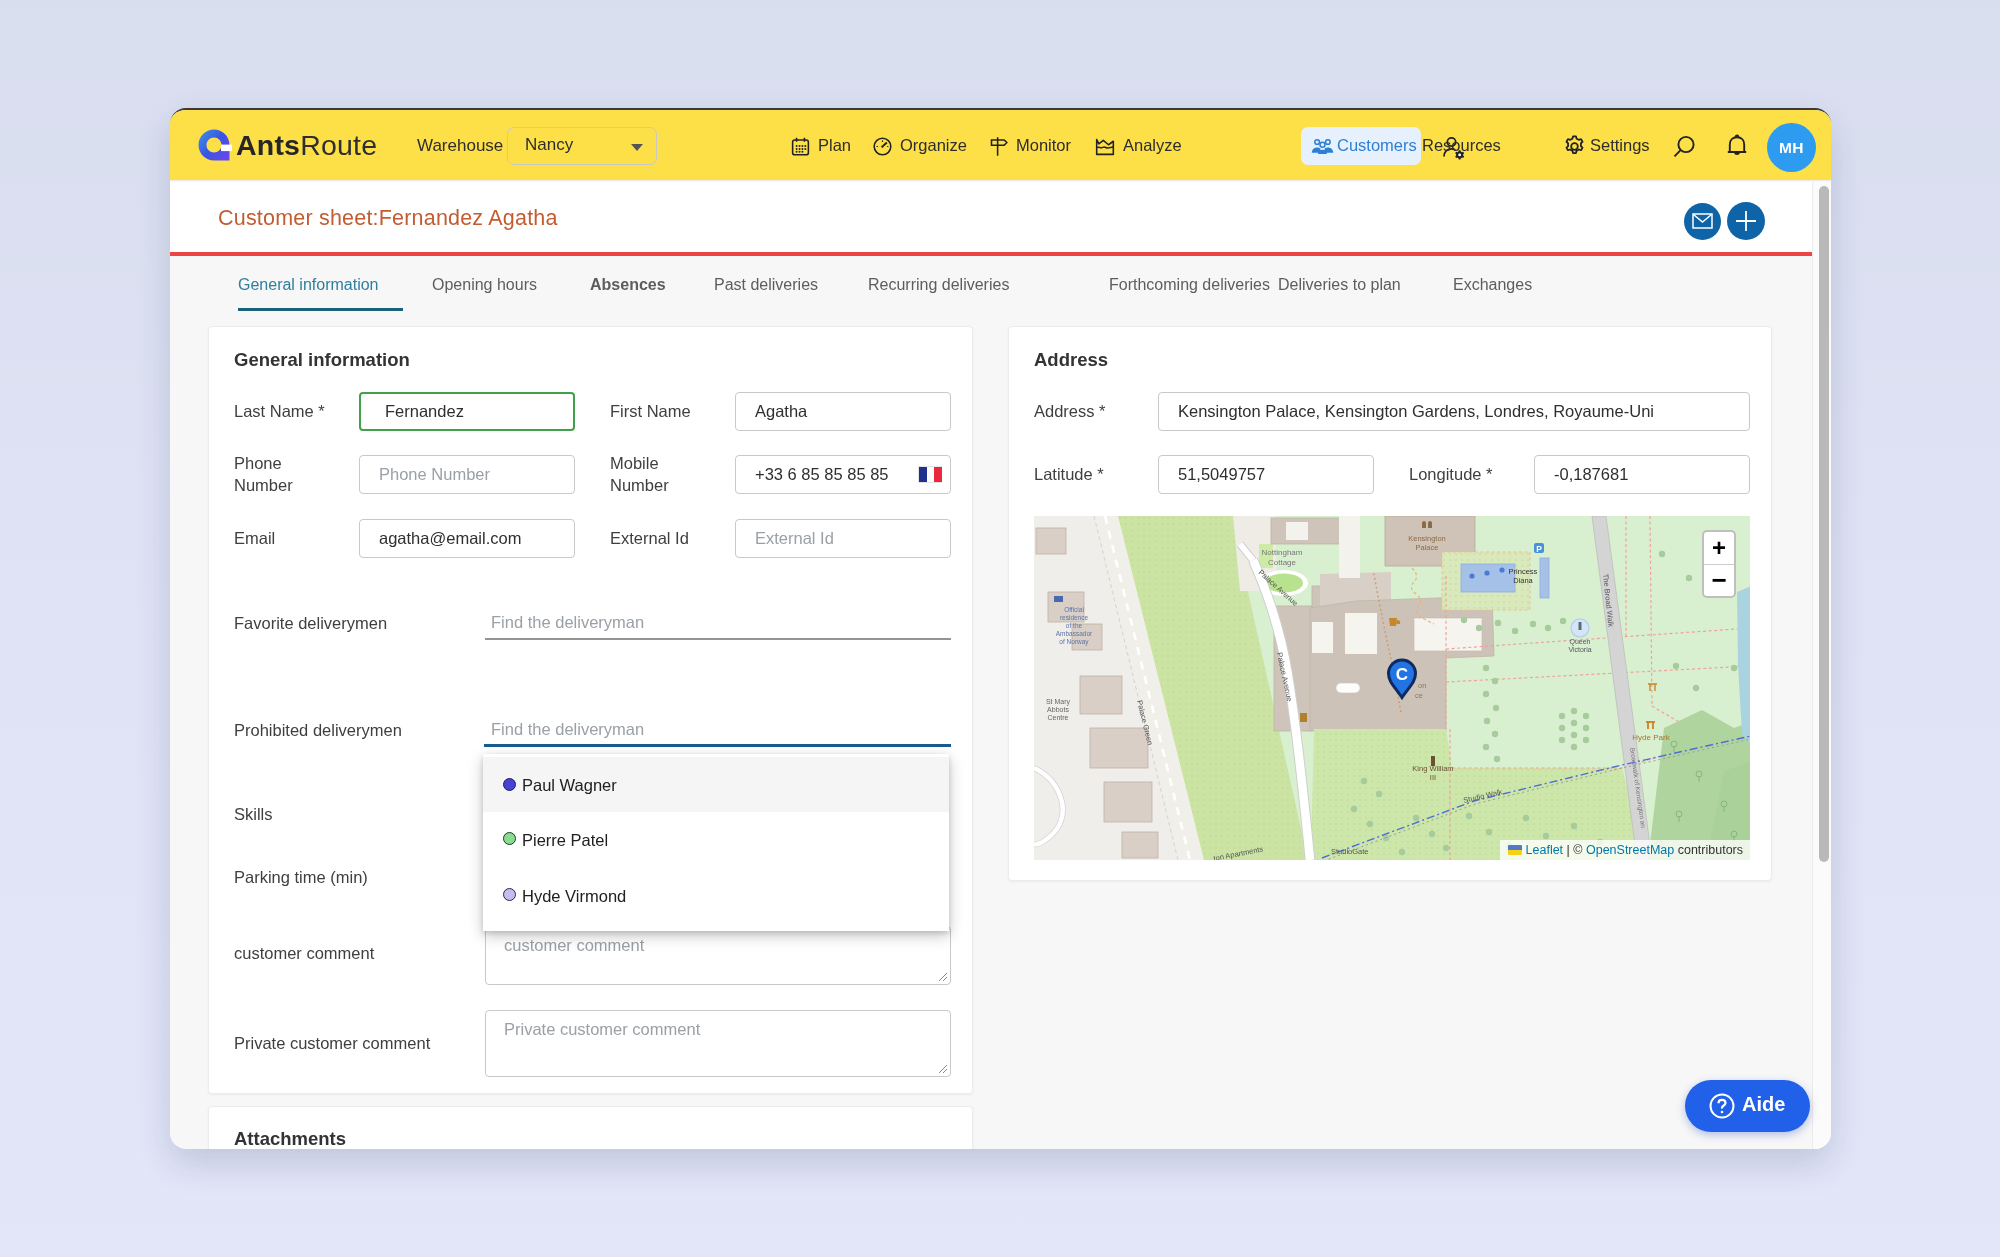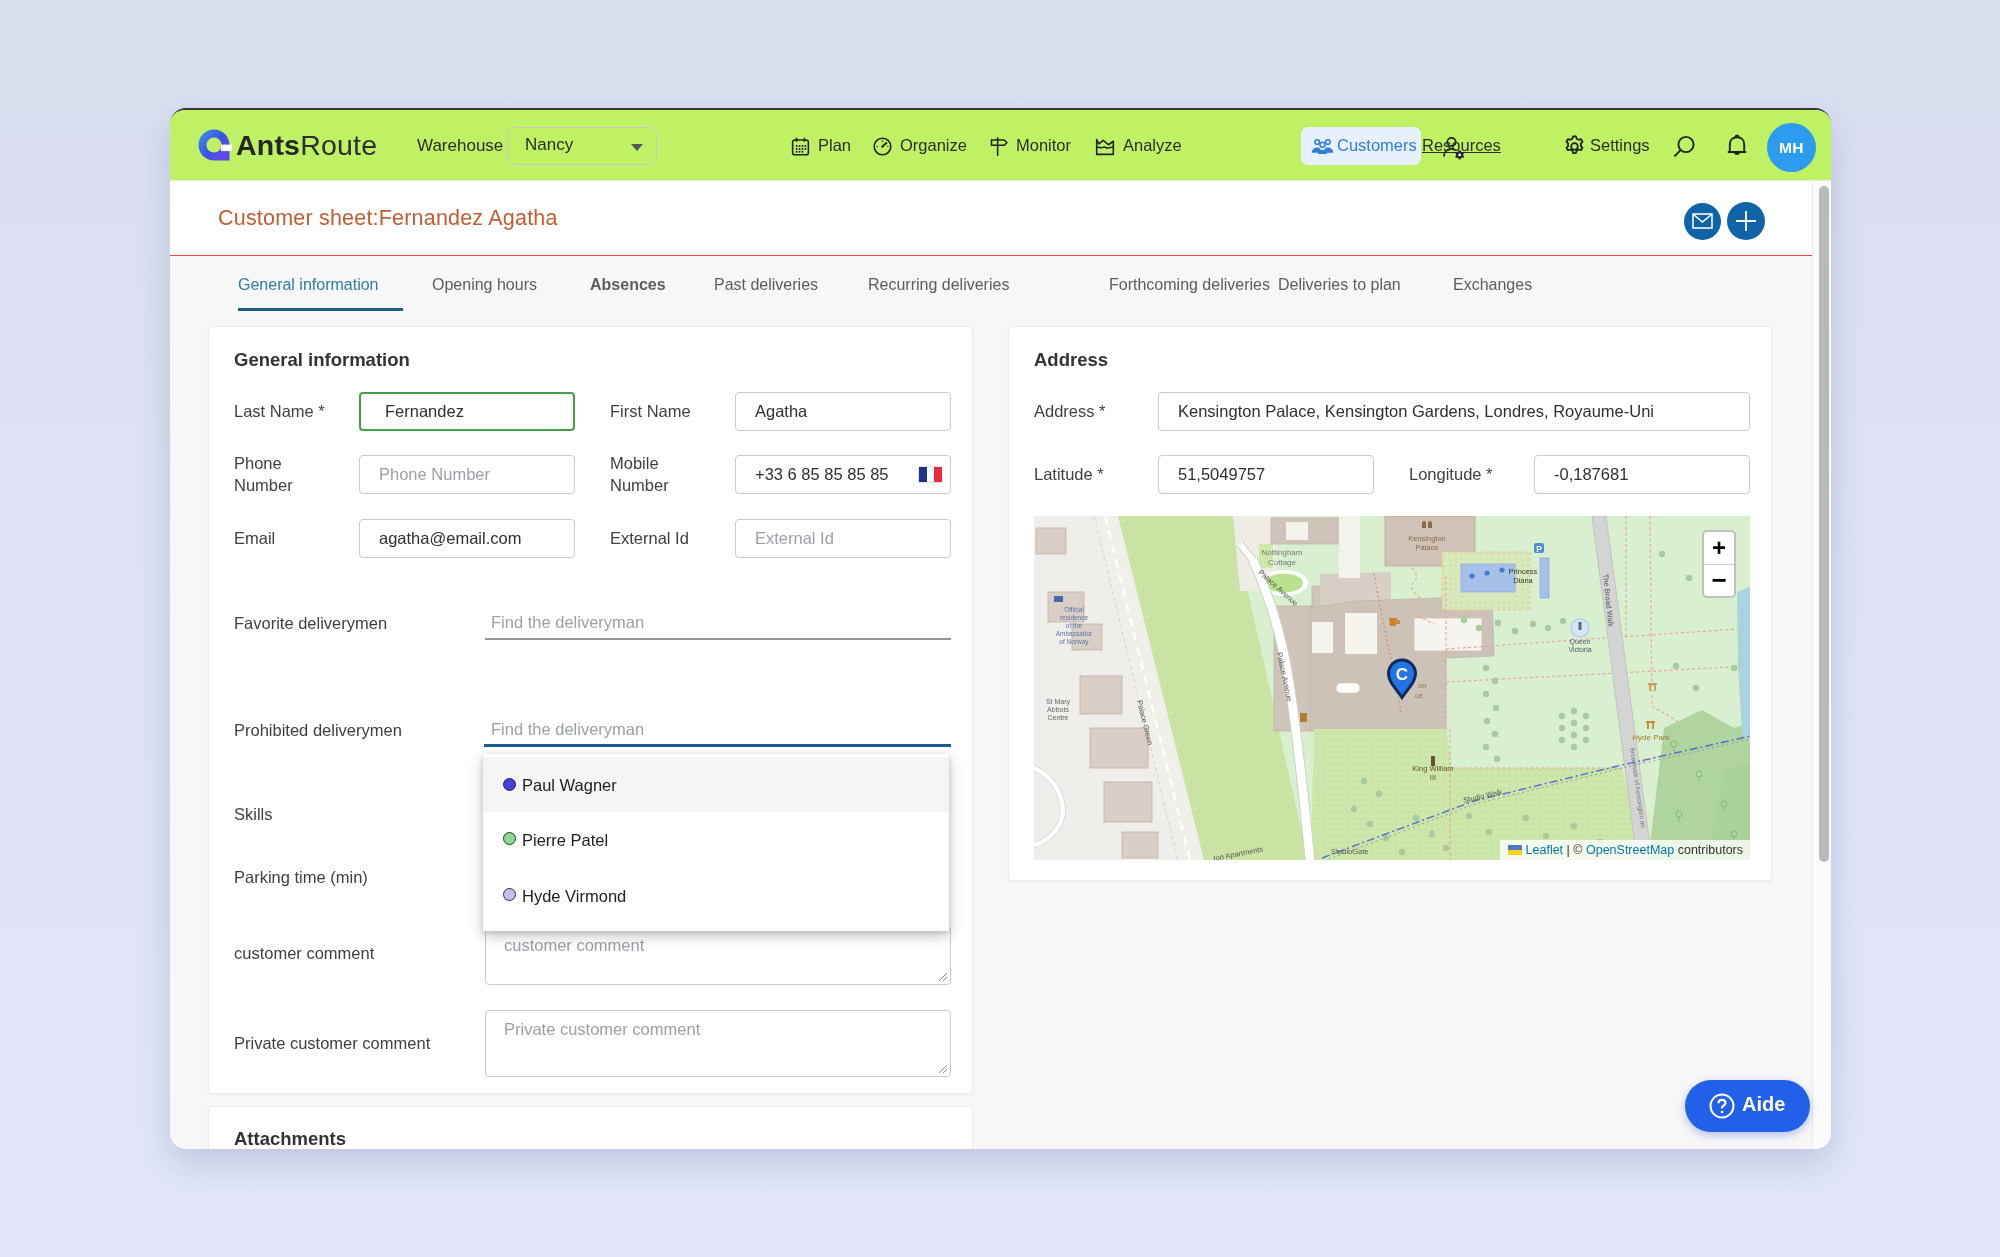--- a/index.html
+++ b/index.html
@@ -1,22 +1,22 @@
 <!DOCTYPE html>
 <html><head>
 <meta charset="utf-8">
 <style>
   * { margin:0; padding:0; box-sizing:border-box; }
   html,body { width:2000px; height:1257px; overflow:hidden; }
   body { font-family:"Liberation Sans", sans-serif; background:linear-gradient(180deg,#d9deef 0%,#dee2f4 40%,#e2e6f8 100%); position:relative; }
   #app { position:absolute; left:0; top:0; width:2000px; height:1257px; }
   .abs { position:absolute; }
   .card { position:absolute; left:170px; top:108px; width:1661px; height:1041px; background:#f7f7f8; border-radius:16px; border-top:2px solid #3a3a3a; box-shadow:0 14px 34px rgba(40,50,100,0.18); overflow:hidden; }
-  .navbar { position:absolute; left:0; top:0; width:1661px; height:71px; background:#bef264; border-bottom:1px solid #ececec; }
-  .header { position:absolute; left:0; top:72px; width:1642px; height:74px; background:#fff; border-bottom:1px solid #ef4444; }
+  .navbar { position:absolute; left:0; top:0; width:1661px; height:71px; background:#fde047; border-bottom:1px solid #ececec; }
+  .header { position:absolute; left:0; top:72px; width:1642px; height:74px; background:#fff; border-bottom:4px solid #ef4444; }
   .hdr-right-white { position:absolute; left:1642px; top:72px; width:19px; height:74px; background:#fff; }
   .title { position:absolute; left:48px; top:24px; font-size:21.5px; color:#c35c30; letter-spacing:0.2px; }
   .circbtn { position:absolute; width:38px; height:38px; border-radius:50%; background:#0e64a6; }
   .navitem { position:absolute; top:0; height:71px; display:flex; align-items:center; font-size:16.5px; color:#2d2d2d; }
   .tabs { position:absolute; left:0; top:146px; width:1661px; height:56px; }
   .tab { position:absolute; top:20px; font-size:16px; color:#5d5d5d; }
   .tab.active { color:#2e7e9e; }
   .tab-underline { position:absolute; left:68px; top:198px; width:165px; height:2.5px; background:#1a617e; }
   .panel { position:absolute; background:#fff; border:1px solid #ececec; border-radius:4px; box-shadow:0 1px 3px rgba(0,0,0,0.05); }
   .ptitle { position:absolute; font-size:18.5px; font-weight:bold; color:#333; }
@@ -111,21 +111,21 @@
       <div class="navitem" style="left:1167px; color:#2d7fd3;">Customers</div>
 
       <svg class="abs" style="left:1271px; top:25px;" width="24" height="26" viewBox="0 0 24 26" fill="none" stroke="#222" stroke-width="1.8">
         <circle cx="10.5" cy="7" r="4.2"></circle>
         <path d="M 3 21.5 C 3 16.8 6.3 13.8 10.5 13.8 C 12 13.8 13.3 14.2 14.4 14.9"></path>
         <g fill="#222" stroke="none">
           <path d="M 17.8 15.2 l 1.7 0 l 0.35 1.3 a 3.4 3.4 0 0 1 1.1 0.65 l 1.3 -0.4 l 0.85 1.5 l -0.95 0.95 a 3.4 3.4 0 0 1 0 1.3 l 0.95 0.95 l -0.85 1.5 l -1.3 -0.4 a 3.4 3.4 0 0 1 -1.1 0.65 l -0.35 1.3 l -1.7 0 l -0.35 -1.3 a 3.4 3.4 0 0 1 -1.1 -0.65 l -1.3 0.4 l -0.85 -1.5 l 0.95 -0.95 a 3.4 3.4 0 0 1 0 -1.3 l -0.95 -0.95 l 0.85 -1.5 l 1.3 0.4 a 3.4 3.4 0 0 1 1.1 -0.65 Z"></path>
         </g>
         <circle cx="18.65" cy="19.9" r="1.4" fill="#fff" stroke="none"></circle>
       </svg>
-      <div class="navitem" style="left:1252px;text-decoration:underline;">Resources</div>
+      <div class="navitem" style="left:1252px;">Resources</div>
 
       <svg class="abs" style="left:1392px; top:24px;" width="25" height="25" viewBox="0 0 24 24" fill="none" stroke="#222" stroke-width="1.7">
         <path d="M 10.6 2.2 l 2.8 0 l 0.55 2.2 a 7.6 7.6 0 0 1 2.2 1.27 l 2.17 -0.66 l 1.4 2.42 l -1.62 1.57 a 7.6 7.6 0 0 1 0 2.55 l 1.62 1.57 l -1.4 2.42 l -2.17 -0.66 a 7.6 7.6 0 0 1 -2.2 1.27 l -0.55 2.2 l -2.8 0 l -0.55 -2.2 a 7.6 7.6 0 0 1 -2.2 -1.27 l -2.17 0.66 l -1.4 -2.42 l 1.62 -1.57 a 7.6 7.6 0 0 1 0 -2.55 l -1.62 -1.57 l 1.4 -2.42 l 2.17 0.66 a 7.6 7.6 0 0 1 2.2 -1.27 Z" stroke-linejoin="round"></path>
         <circle cx="12" cy="12" r="3.2"></circle>
       </svg>
       <div class="navitem" style="left:1420px;">Settings</div>
 
       <svg class="abs" style="left:1502px; top:25px;" width="24" height="24" viewBox="0 0 24 24" fill="none" stroke="#222" stroke-width="1.9">
         <circle cx="14" cy="9.5" r="7.6"></circle>
         <line x1="8.6" y1="15.2" x2="2.5" y2="21.3"></line>

